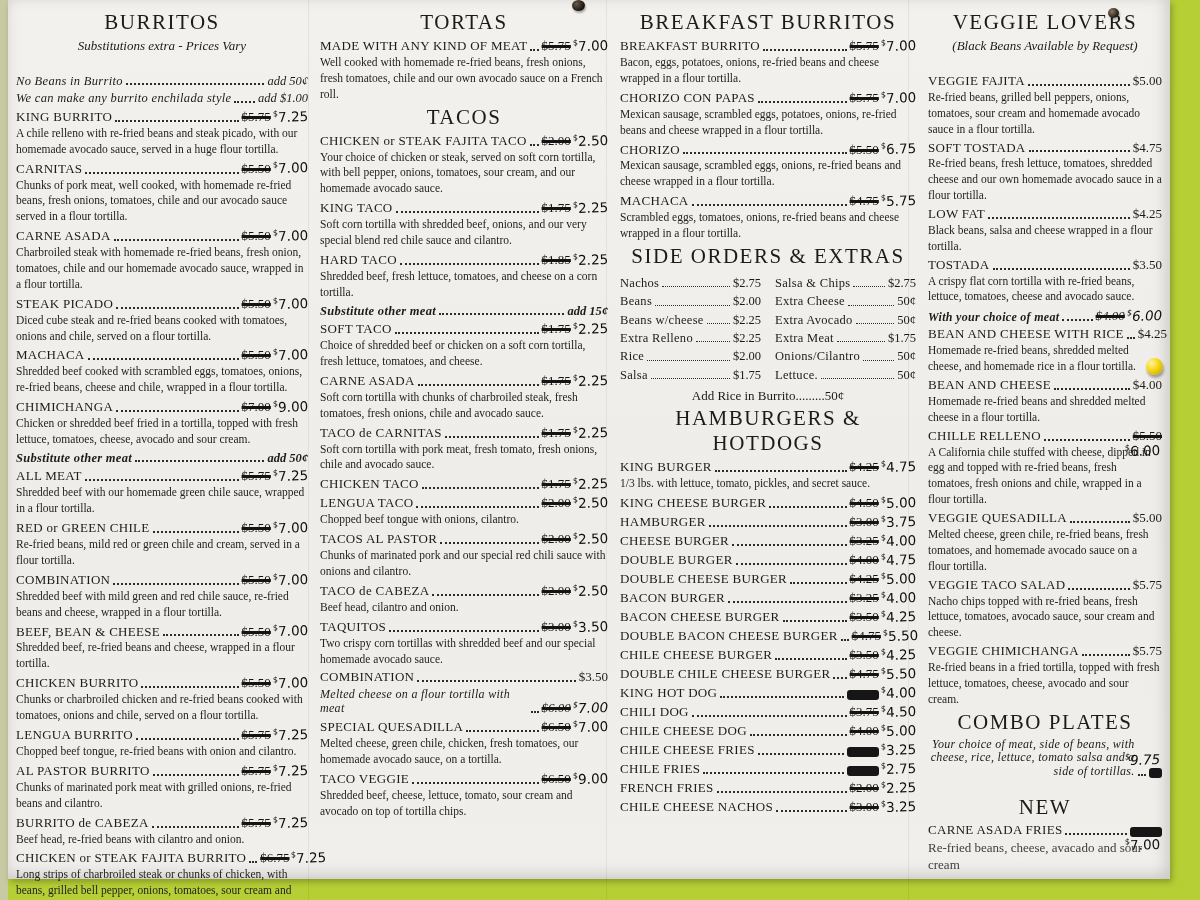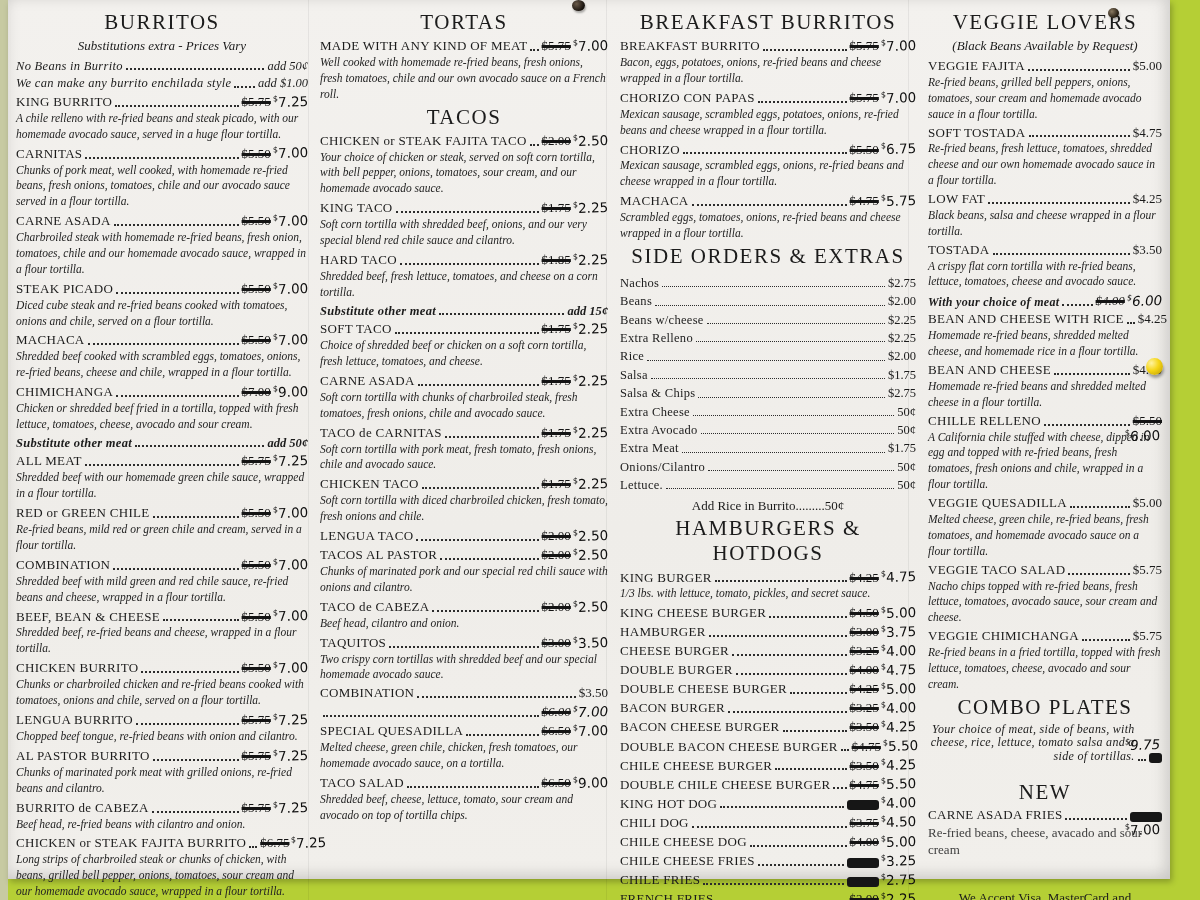--- a/index.html
+++ b/index.html
@@ -19,42 +19,42 @@
   .columns{
     position:absolute;left:8px;top:0;right:30px;bottom:21px;
     display:grid;grid-template-columns:296px 292px 300px 1fr;
     column-gap:8px;padding:8px 6px 0 6px;box-sizing:border-box;
   }
   .col{min-width:0;padding:0 2px;}
   h2.sec-title{
     font-size:21px;font-weight:normal;letter-spacing:1.5px;text-align:center;
     margin:2px 0 3px 0;
   }
-  .sec-sub{font-style:italic;text-align:center;font-size:13px;margin-bottom:5px;}
+  .sec-sub{font-style:italic;text-align:center;font-size:13px;margin-bottom:20px;}
   .row{display:flex;align-items:flex-end;position:relative;margin-top:3px;line-height:1.15;}
   .name{font-size:13px;letter-spacing:.3px;white-space:nowrap;}
   .leader{flex:1;border-bottom:2px dotted #2c2c2c;margin:0 3px 3px 3px;min-width:8px;}
   .price{font-size:13px;white-space:nowrap;}
   .old{font-size:13px;white-space:nowrap;text-decoration:line-through;text-decoration-thickness:2.5px;color:#141414;}
   .blob{display:inline-block;width:32px;height:10px;background:#161616;border-radius:3px;margin-bottom:1px;}
   .hand{
     font-family:"DejaVu Sans", sans-serif;font-size:13.5px;font-weight:500;color:#0e0e0e;
     display:inline-block;transform:rotate(-2deg);margin-left:2px;white-space:nowrap;
   }
   .hand sup{font-size:8px;}
   .hand.below{position:absolute;right:2px;top:14px;z-index:2;}
-  .desc{font-style:italic;font-size:11.5px;line-height:1.38;margin:1px 0 0 0;color:#232323;}
+  .desc{font-size:11.5px;line-height:1.38;margin:1px 0 0 0;color:#232323;}
   .descplain{font-size:13px;line-height:1.3;margin:2px 0 0 0;color:#404040;}
   .note .name{font-style:italic;font-size:12.5px;}
   .note .price{font-style:italic;font-size:12.5px;}
   .note.bold .name,.note.bold .price{font-weight:bold;}
   .descprice{font-style:italic;}
   .descprice .name{font-style:italic;font-size:12px;}
   .center-text{text-align:center;font-size:13px;line-height:1.45;}
-  .pairs{display:grid;grid-template-columns:1fr;column-gap:14px;margin-top:2px;}
+  .pairs{display:grid;grid-template-columns:1fr 1fr;column-gap:14px;margin-top:2px;}
   .pairs .row{margin-top:4px;}
   .pairs .name,.pairs .price{font-size:12.5px;}
   .pairs .leader{border-bottom-width:1.5px;}
   .pair-footer{text-align:center;font-size:13px;margin-top:6px;}
   .mt-md{margin-top:18px;}
   .mt-lg{margin-top:30px;}
   .pin{position:absolute;border-radius:50%;z-index:5;}
   .pin-dark1{left:572px;top:0px;width:13px;height:11px;background:radial-gradient(circle at 35% 35%,#6a5a4a,#17120d 70%);box-shadow:1px 2px 2px rgba(0,0,0,.3);}
   .pin-dark2{left:1108px;top:8px;width:11px;height:10px;background:radial-gradient(circle at 35% 35%,#8a7a62,#221a10 70%);box-shadow:1px 2px 2px rgba(0,0,0,.3);}
   .pin-yellow{left:1146px;top:358px;width:17px;height:17px;background:radial-gradient(circle at 32% 30%,#fff3a0,#f5d516 45%,#c9a907 85%);box-shadow:1px 3px 3px rgba(0,0,0,.35);}
@@ -249,27 +249,27 @@
         <span class="old">$1.75</span>
         <span class="hand"><sup>$</sup>2.25</span>
       </div>
       <div class="desc">Soft corn tortilla with pork meat, fresh tomato, fresh onions, chile and avocado sauce.</div>
       <div class="row">
         <span class="name">CHICKEN TACO</span>
         <span class="leader"></span>
         <span class="old">$1.75</span>
         <span class="hand"><sup>$</sup>2.25</span>
       </div>
-      <div class="desc">Soft corn tortilla with diced charbroiled chicken, fresh tomato, fresh onions and chile.</div>
       <div class="row">
         <span class="name">LENGUA TACO</span>
         <span class="leader"></span>
         <span class="old">$2.00</span>
         <span class="hand"><sup>$</sup>2.50</span>
       </div>
+      <div class="desc">Chopped beef tongue with onions, cilantro.</div>
       <div class="row">
         <span class="name">TACOS AL PASTOR</span>
         <span class="leader"></span>
         <span class="old">$2.00</span>
         <span class="hand"><sup>$</sup>2.50</span>
       </div>
       <div class="desc">Chunks of marinated pork and our special red chili sauce with onions and cilantro.</div>
       <div class="row">
         <span class="name">TACO de CABEZA</span>
         <span class="leader"></span>
@@ -283,33 +283,34 @@
         <span class="old">$3.00</span>
         <span class="hand"><sup>$</sup>3.50</span>
       </div>
       <div class="desc">Two crispy corn tortillas with shredded beef and our special homemade avocado sauce.</div>
       <div class="row">
         <span class="name">COMBINATION</span>
         <span class="leader"></span>
         <span class="price">$3.50</span>
       </div>
       <div class="row descprice">
+        <span class="name" style="white-space: normal;">Melted cheese on a flour tortilla with meat</span>
         <span class="leader"></span>
         <span class="old">$6.00</span>
         <span class="hand"><sup>$</sup>7.00</span>
       </div>
       <div class="row">
         <span class="name">SPECIAL QUESADILLA</span>
         <span class="leader"></span>
         <span class="old">$6.50</span>
         <span class="hand"><sup>$</sup>7.00</span>
       </div>
       <div class="desc">Melted cheese, green chile, chicken, fresh tomatoes, our homemade avocado sauce, on a tortilla.</div>
       <div class="row">
-        <span class="name">TACO SALAD</span>
+        <span class="name">TACO VEGGIE</span>
         <span class="leader"></span>
         <span class="old">$6.50</span>
         <span class="hand"><sup>$</sup>9.00</span>
       </div>
       <div class="desc">Shredded beef, cheese, lettuce, tomato, sour cream and avocado on top of tortilla chips.</div>
     </div>
     <div class="col">
       <h2 class="sec-title ">BREAKFAST BURRITOS</h2>
       <div class="row">
         <span class="name">BREAKFAST BURRITO</span>

